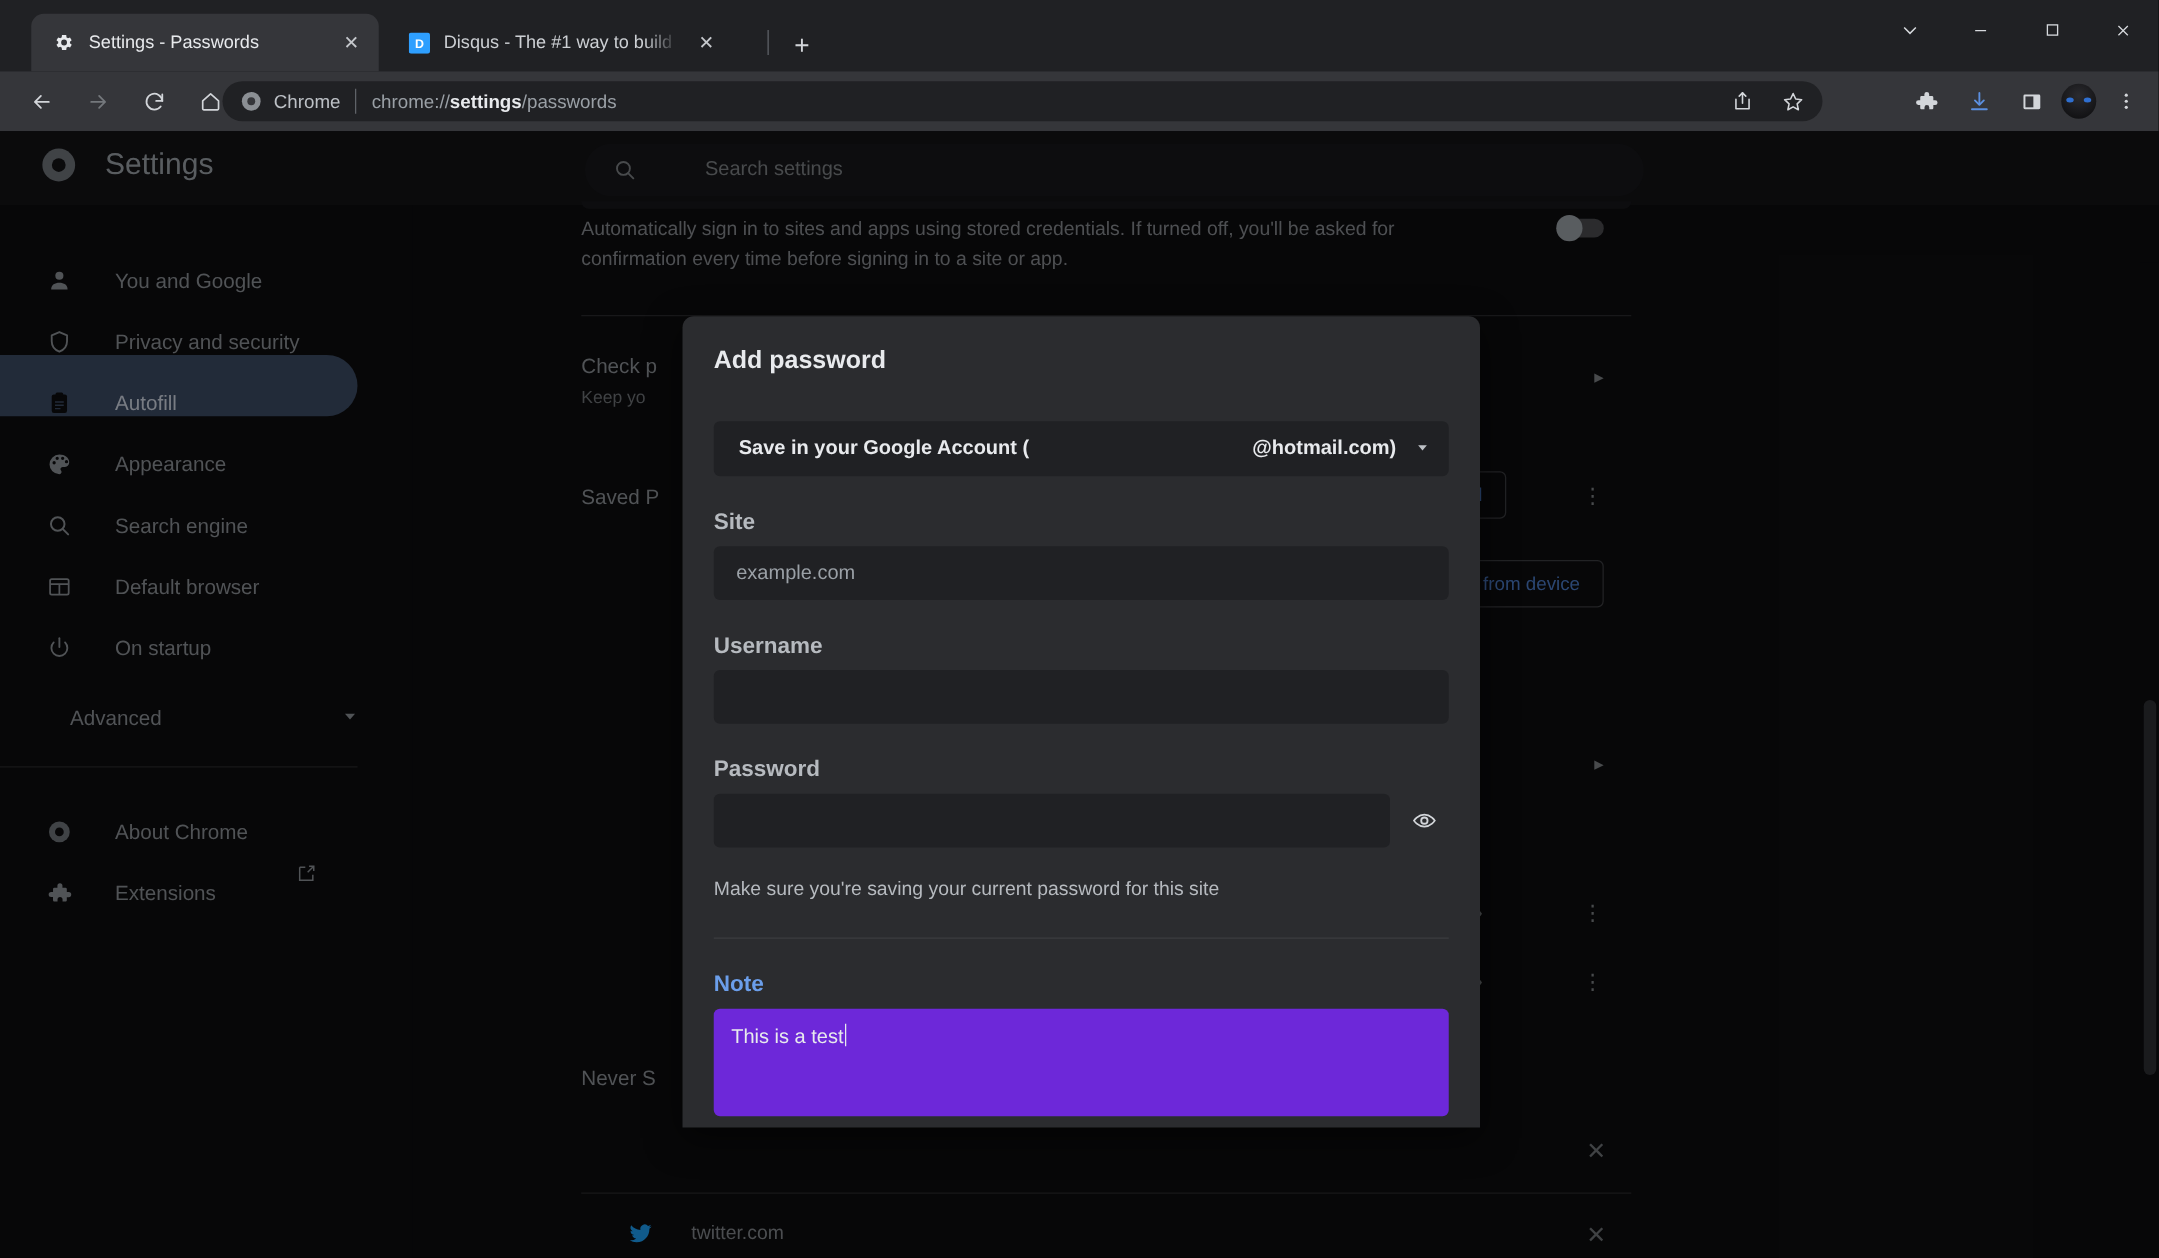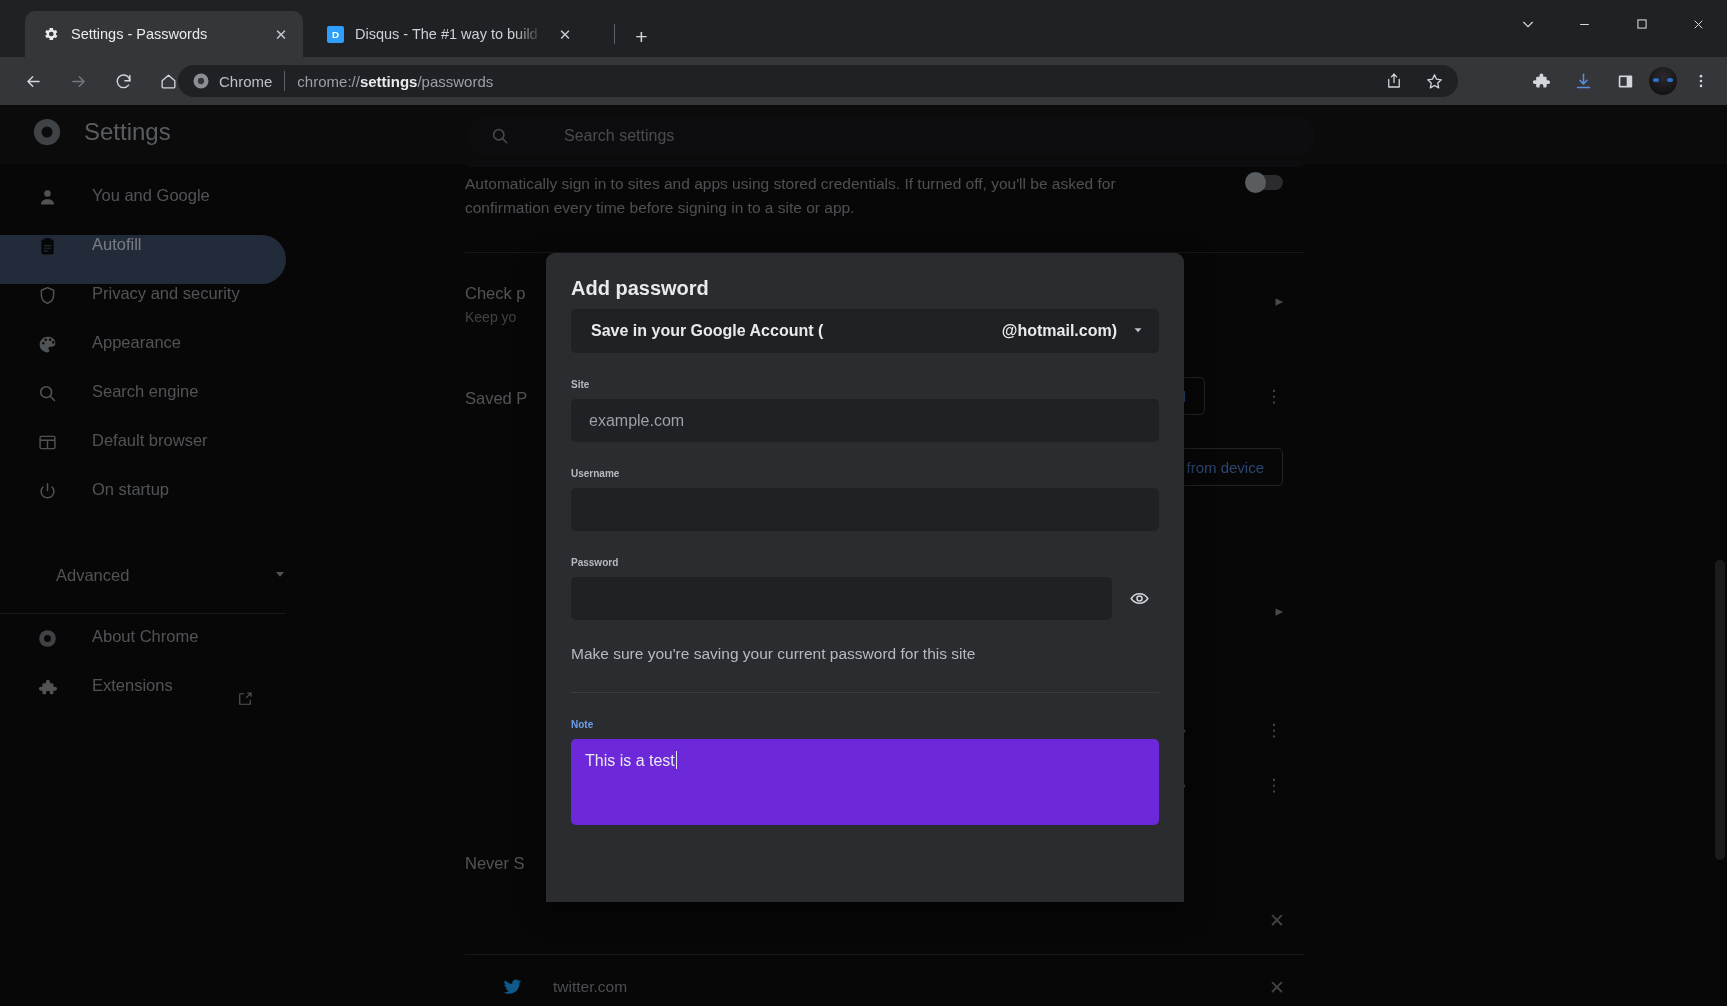--- a/index.html
+++ b/index.html
@@ -88,21 +88,21 @@
   .searchbar {
     position: absolute; left: 468px; top: 10px; width: 847px; height: 42px;
     background: #18181b; border-radius: 21px; display: flex; align-items: center; gap: 18px; padding-left: 22px;
   }
   .searchbar .ph { color: #7c8084; font-size: 16px; margin-left: 36px; }
 
   
   .sidebar { position: absolute; left: 0; top: 59px; width: 330px; height: 842px; background: #0d0d0f; }
   .side-item {
     position: relative; height: 49px; margin-right: 44px;
-    display: flex; align-items: flex-start; gap: 34px; padding-left: 36px;
+    display: flex; align-items: flex-end; gap: 34px; padding-left: 36px;
     border-radius: 0 25px 25px 0; color: #8b8f94; font-size: 16.5px;
   }
   .side-item.active { background: #3b4a63; color: #cfd6e2; }
   .side-item .ico { width: 22px; height: 22px; flex: 0 0 22px; display: flex; align-items: center; justify-content: center; }
   .side-item.active .ico svg { fill: #0d0d0f; }
   .side-item .ext { position: absolute; right: 30px; top: 14px; width: 20px; height: 20px; }
   .side-adv {
     height: 49px; display: flex; align-items: center; justify-content: space-between;
     padding: 0 42px 0 56px; color: #8b8f94; font-size: 16.5px; margin-top: 22px;
   }
@@ -143,29 +143,29 @@
   .scroll-thumb { position: absolute; right: 2px; top: 350px; width: 10px; height: 300px; background: #2e2f33; border-radius: 5px; }
 
   
   .scrim { position: absolute; left: 0; top: 105px; width: 1727px; height: 901px; background: rgba(0,0,0,0.42); }
   .dialog {
     position: absolute; left: 546px; top: 253px; width: 638px; height: 649px;
     background: #2b2c2f; border-radius: 9px 9px 0 0;
     box-shadow: 0 8px 28px rgba(0,0,0,0.55);
   }
   .dlg-title { position: absolute; left: 25px; top: 24px; color: #e8eaed; font-size: 20px; font-weight: 700; }
-  .dlg-body { position: absolute; left: 25px; top: 56px; width: 588px; }
+  .dlg-body { position: absolute; left: 25px; top: 84px; width: 588px; }
   .store-select {
     position: relative; width: 588px; height: 44px; background: #202124;
     border-radius: 5px; display: flex; align-items: center; padding: 0 14px 0 20px;
     color: #e8eaed; font-size: 16px; font-weight: 700;
   }
   .store-select .gap { flex: 1 1 auto; }
   .store-select .caret { margin-left: 14px; color: #bdc1c6; font-size: 11px; }
-  .fld-label { font-size: 10px; color: #b6babf; font-weight: 700; margin: 26px 0 9px; }
+  .fld-label { font-size: 18px; color: #b6babf; font-weight: 700; margin: 26px 0 9px; }
   .fld-label.focused { color: #6b9eea; }
   .inp {
     width: 588px; height: 43px; background: #202124; border-radius: 5px;
     border: none; outline: none; color: #e8eaed; font-size: 16px; padding: 0 18px;
     font-family: "Liberation Sans", sans-serif;
   }
   .inp::placeholder { color: #9aa0a6; }
   .inp.pw { width: 541px; }
   .pw-line { display: flex; align-items: center; gap: 10px; }
   .eye-toggle { width: 34px; height: 34px; display: flex; align-items: center; justify-content: center; color: #d3d6da; }
@@ -336,38 +336,38 @@
       <div class="side-item">
         <span class="ico">
             <svg width="21" height="21" viewBox="0 0 24 24" fill="#8b8f94">
               <circle cx="12" cy="7.5" r="3.7"></circle>
               <path d="M4.5 20c0-4.1 3.4-6 7.5-6s7.5 1.9 7.5 6z"></path>
             </svg>
           </span>
         <span>You and Google</span>
       </div>
 
+      <div class="side-item">
+        <span class="ico">
+            <svg width="21" height="21" viewBox="0 0 24 24" fill="none" stroke="#8b8f94" stroke-width="1.7" stroke-linejoin="round">
+              <path d="M12 3l7 3v5.5c0 4.4-3 8-7 9.5-4-1.5-7-5.1-7-9.5V6z"></path>
+            </svg>
+          </span>
+        <span>Privacy and security</span>
+      </div>
+
       <div class="side-item active">
         <span class="ico">
             <svg width="21" height="21" viewBox="0 0 24 24">
               <rect x="5" y="4" width="14" height="17" rx="2" fill="#0d0d0f"></rect>
               <rect x="8.5" y="2.2" width="7" height="4" rx="1.4" fill="#0d0d0f"></rect>
               <path d="M8 11h8M8 14h8M8 17h5" stroke="#3b4a63" stroke-width="1.3"></path>
             </svg>
           </span>
         <span>Autofill</span>
-      </div>
-
-      <div class="side-item">
-        <span class="ico">
-            <svg width="21" height="21" viewBox="0 0 24 24" fill="none" stroke="#8b8f94" stroke-width="1.7" stroke-linejoin="round">
-              <path d="M12 3l7 3v5.5c0 4.4-3 8-7 9.5-4-1.5-7-5.1-7-9.5V6z"></path>
-            </svg>
-          </span>
-        <span>Privacy and security</span>
       </div>
 
       <div class="side-item">
         <span class="ico">
             <svg width="21" height="21" viewBox="0 0 24 24" fill="#8b8f94">
               <path d="M12 3a9 9 0 0 0 0 18c1.1 0 2-.9 2-2 0-.5-.2-1-.5-1.3-.3-.4-.5-.8-.5-1.2 0-1.1.9-2 2-2h1.5A4.5 4.5 0 0 0 21 10c0-3.9-4-7-9-7zm-4.8 9a1.5 1.5 0 1 1 0-3 1.5 1.5 0 0 1 0 3zm2.8-4a1.5 1.5 0 1 1 0-3 1.5 1.5 0 0 1 0 3zm5 0a1.5 1.5 0 1 1 0-3 1.5 1.5 0 0 1 0 3zm3.5 3a1.5 1.5 0 1 1 0-3 1.5 1.5 0 0 1 0 3z"></path>
             </svg>
           </span>
         <span>Appearance</span>
       </div>

